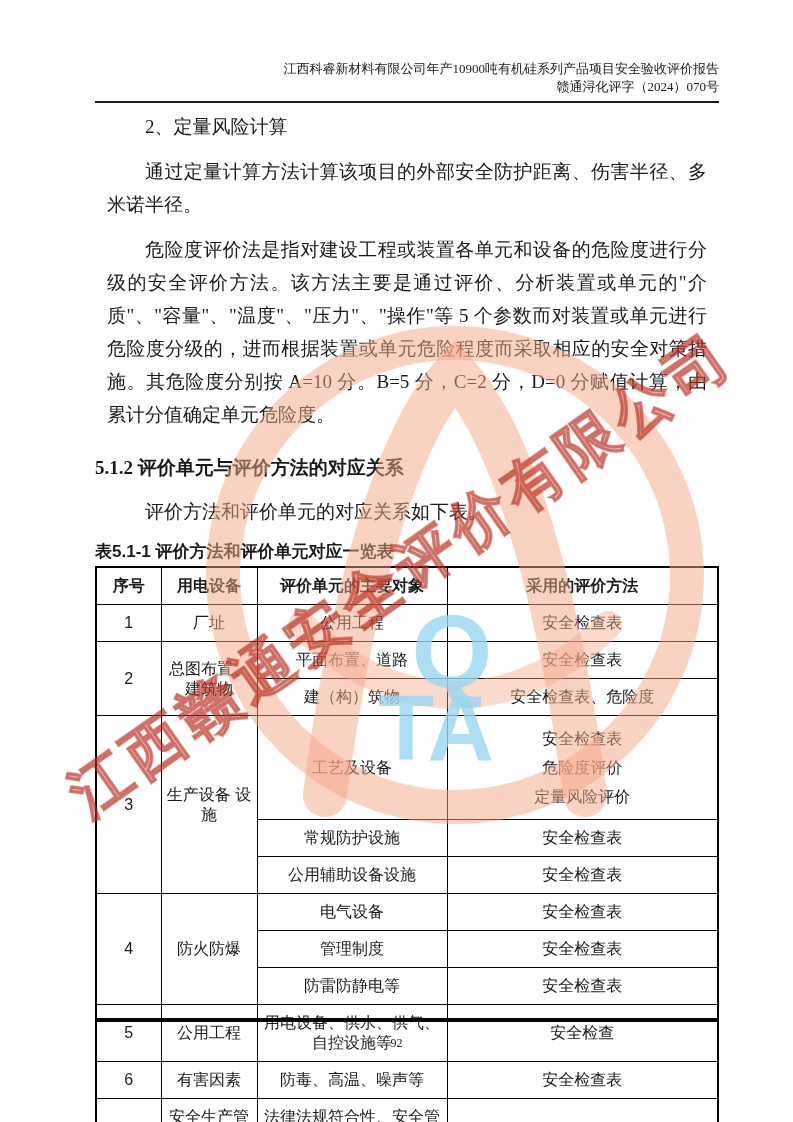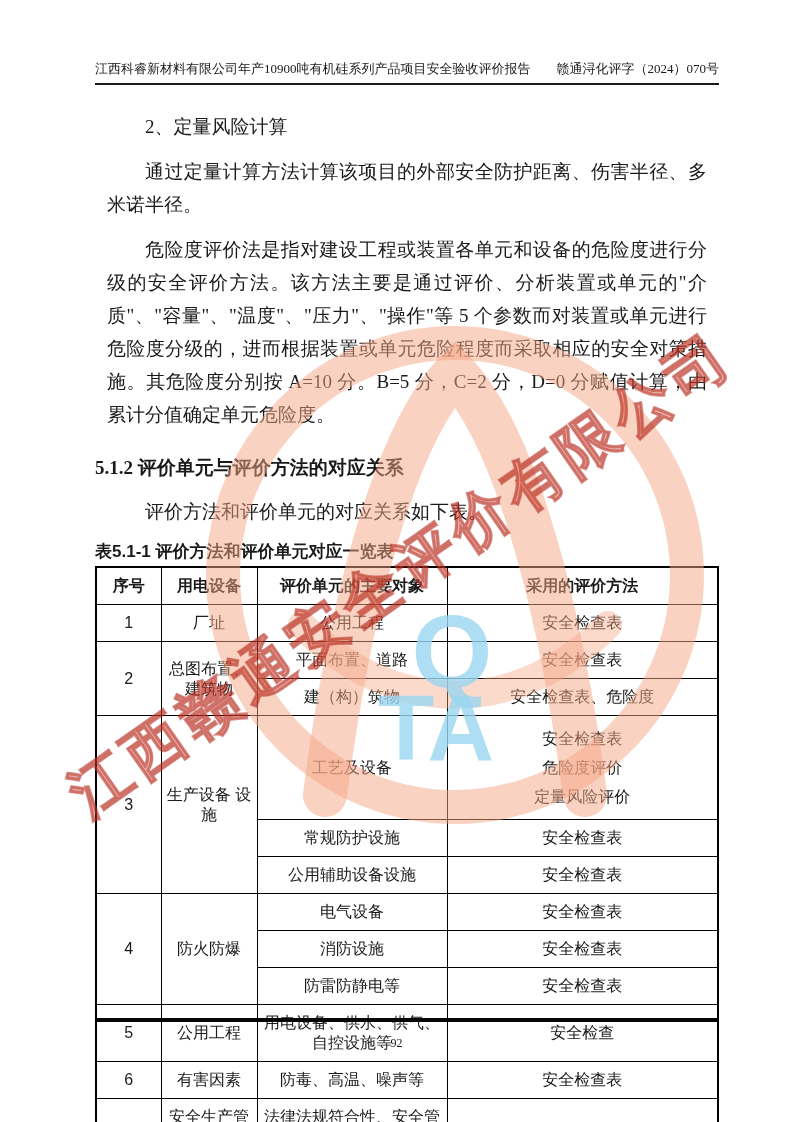--- a/index.html
+++ b/index.html
@@ -6,21 +6,21 @@
   .page{
     position:relative;width:793px;height:1122px;margin:0 auto;
     background:#ffffff;color:#1a1a1a;overflow:hidden;
     font-family:"Liberation Serif","DejaVu Serif",serif;
   }
   
   .doc-header{
     position:absolute;top:60px;left:95px;width:624px;
     border-bottom:2px solid #1b1b1b;padding-bottom:5px;
     display:flex;justify-content:space-between;align-items:flex-end;
-    font-size:13px;white-space:nowrap;letter-spacing:0px;
+    font-size:13px;white-space:nowrap;letter-spacing:0px;flex-direction:column;
   }
   
   .content{position:absolute;top:98px;left:95px;width:624px;z-index:1;}
   .content p{margin:12px;font-size:19px;line-height:33px;text-align:justify;}
   .indent{text-indent:2em;}
   .h512{
     margin:22px 0 4px 0;font-size:19px;font-weight:bold;
     font-family:Liberation Serif, serif;line-height:30px;
   }
   .h52{
@@ -130,21 +130,21 @@
         <td>安全检查表</td>
       </tr>
 
       <tr class="rh26">
         <td rowspan="3">4</td>
         <td rowspan="3">防火防爆</td>
         <td>电气设备</td>
         <td>安全检查表</td>
       </tr>
       <tr class="rh22">
-        <td>消防设施</td>
+        <td>管理制度</td>
         <td>安全检查表</td>
       </tr>
       <tr class="rh22">
         <td>防雷防静电等</td>
         <td>安全检查表</td>
       </tr>
 
       <tr class="rh46">
         <td>5</td>
         <td>公用工程</td>

